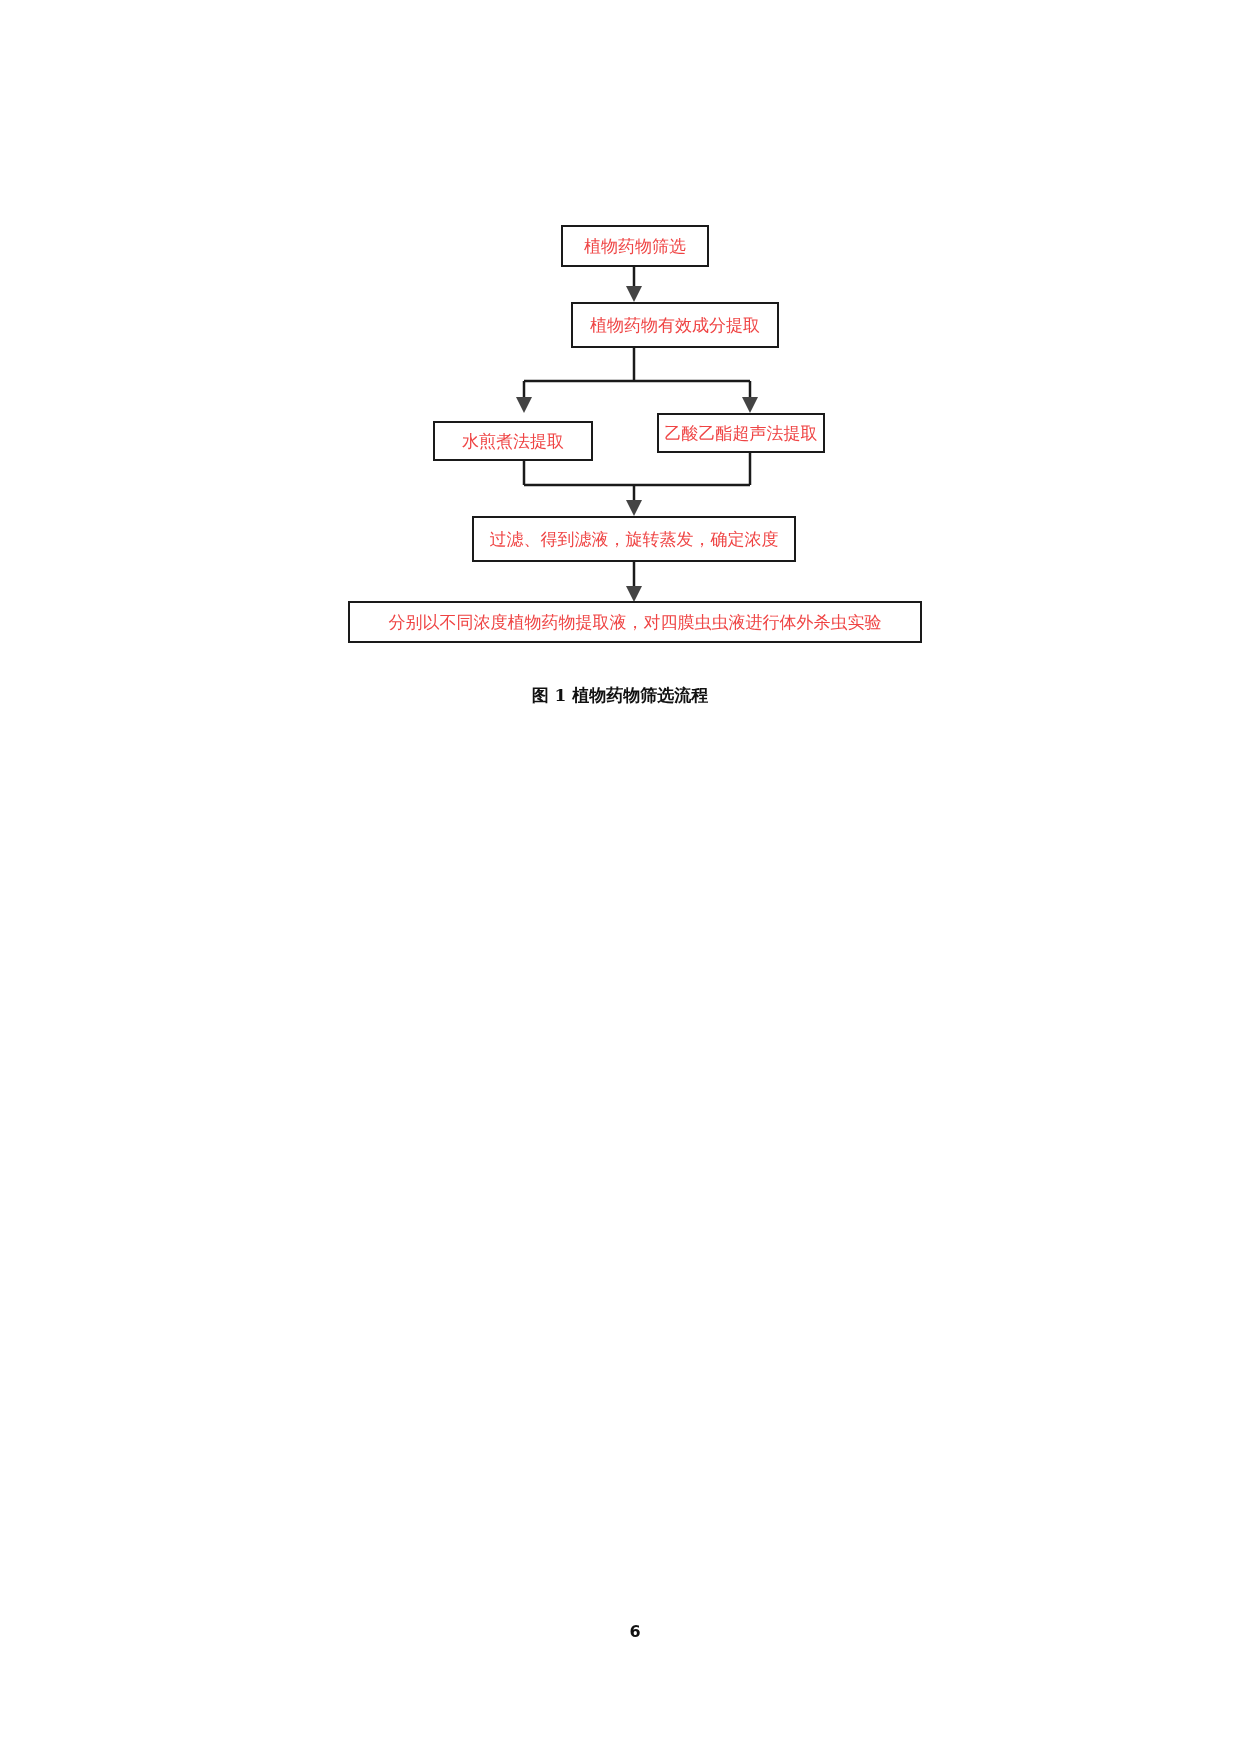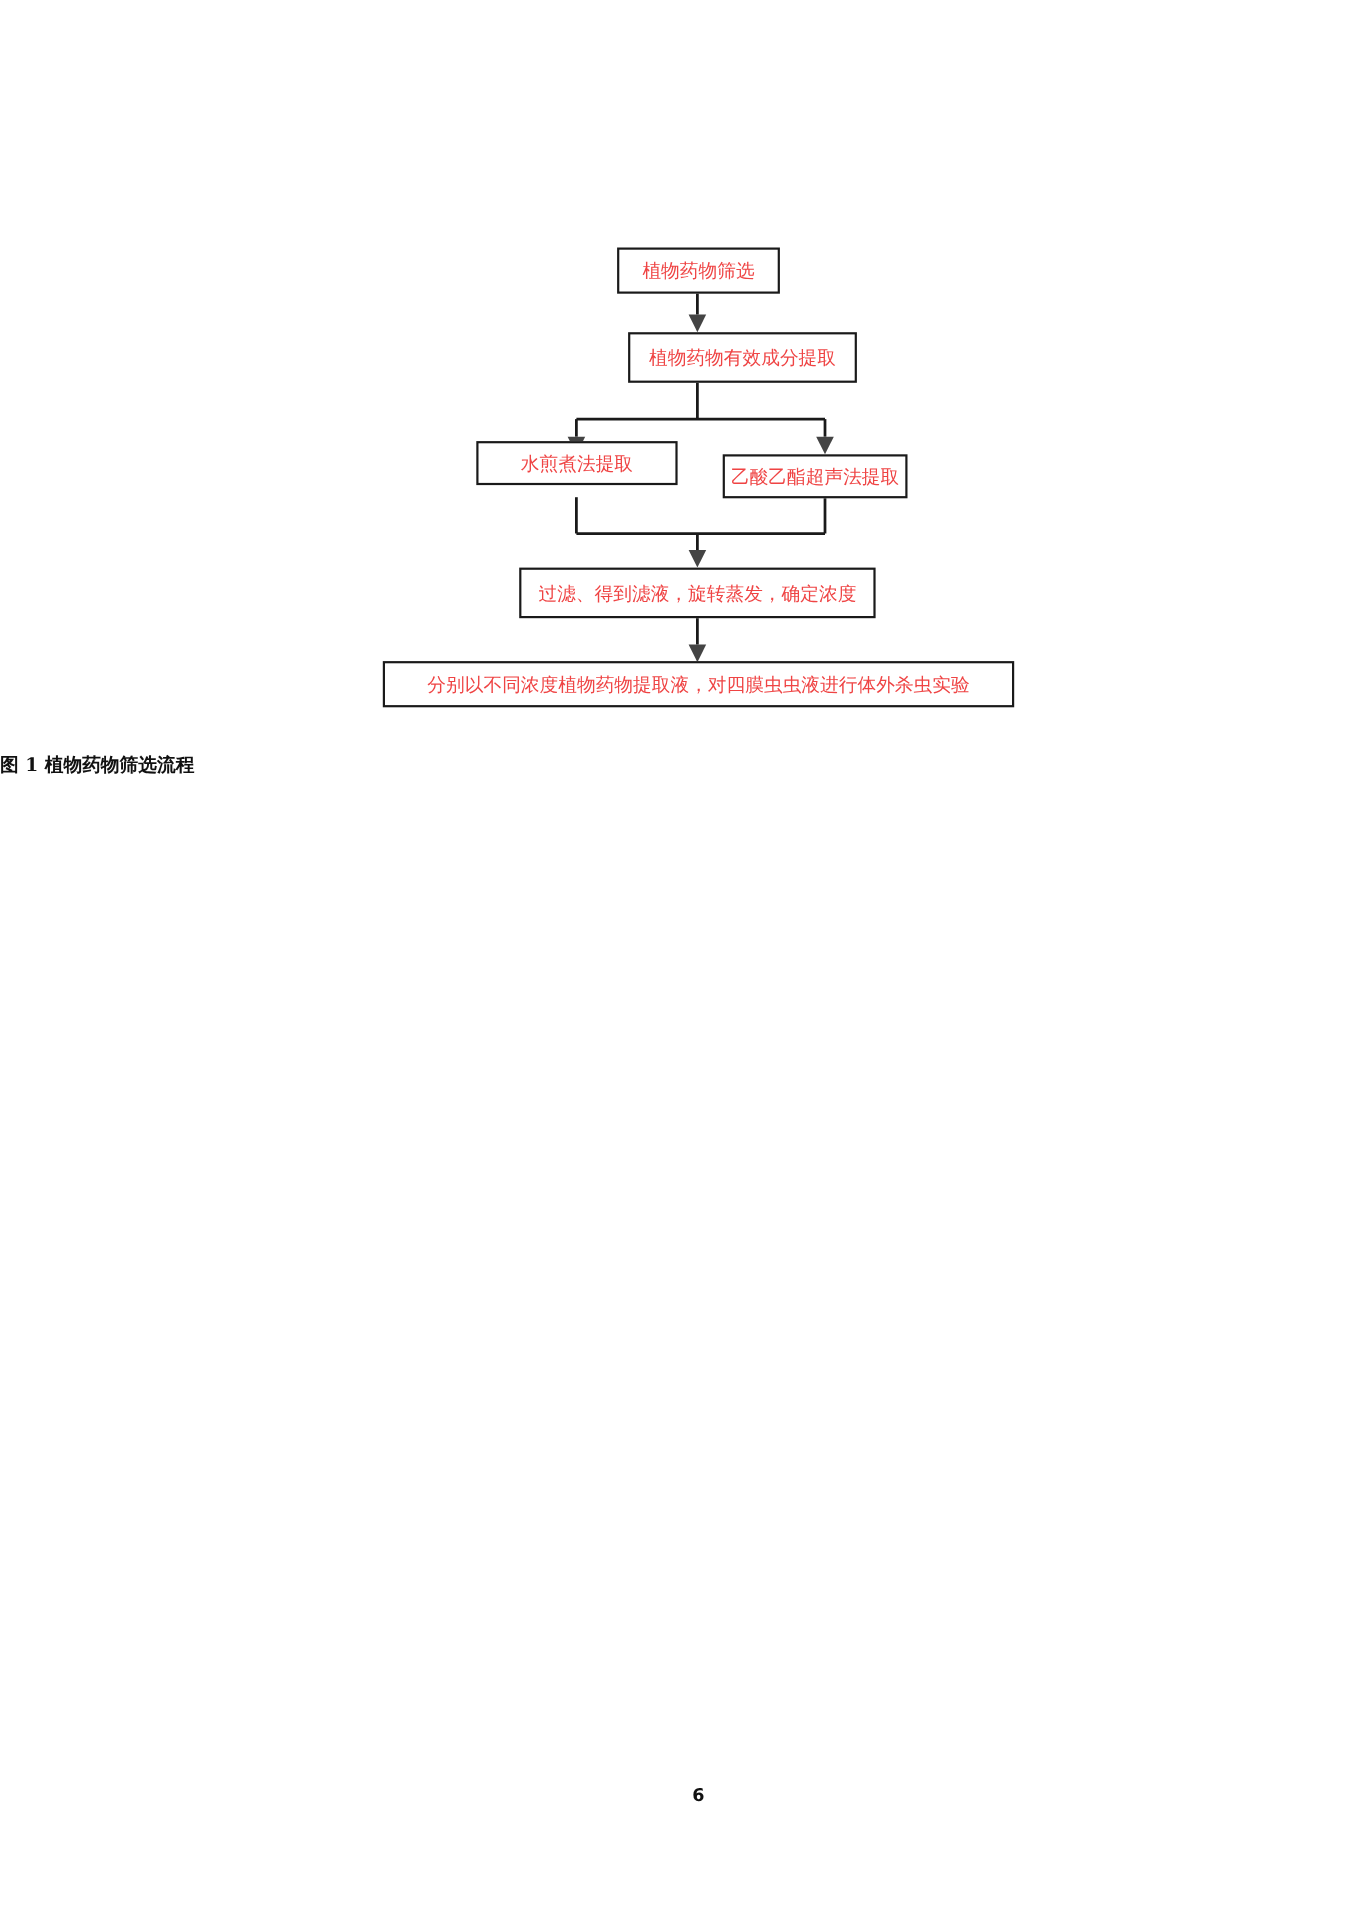--- a/index.html
+++ b/index.html
@@ -3,21 +3,21 @@
 <meta charset="utf-8">
 <style>
   html, body { margin:0; padding:0; background:#ffffff; }
   body { width:1240px; height:1754px; position:relative; overflow:hidden;
          font-family:"DejaVu Sans", sans-serif; color:#111; }
   .page { position:absolute; left:0; top:0; width:1240px; height:1754px; background:#fff; }
   .box { position:absolute; border:2.5px solid #1a1a1a; background:#fff; box-sizing:border-box;
          display:flex; align-items:center; justify-content:center;
          font-family:"DejaVu Sans", sans-serif; font-size:17px; color:#ef4444; white-space:nowrap; }
   svg.lines { position:absolute; left:0; top:0; }
-  .caption { position:absolute; left:0; width:1240px; top:684px; 
+  .caption { position:absolute; left:0; width:1240px; top:684px; text-align:center;
              font-family:"DejaVu Serif", serif; font-weight:bold; font-size:17px; color:#111; }
   .pagenum { position:absolute; left:0; width:1270px; top:1622px; text-align:center;
              font-family:"DejaVu Sans", sans-serif; font-weight:bold; font-size:16px; color:#111; }
 </style>
 </head>
 <body>
 
 <div class="page">
 
   <svg class="lines" width="1240" height="1754">
@@ -58,21 +58,21 @@
   </svg>
 
   <div class="box" style="left:561px; top:225px; width:148px; height:42px;">
     <span>植物药物筛选</span>
   </div>
 
   <div class="box" style="left:531px; top:302px; width:208px; height:46px;margin-left:40px;">
     <span>植物药物有效成分提取</span>
   </div>
 
-  <div class="box" style="left:433px; top:401px; width:183px; height:40px;">
+  <div class="box" style="left:433px; top:421px; width:160px; height:40px;">
     <span>水煎煮法提取</span>
   </div>
 
   <div class="box" style="left:657px; top:413px; width:168px; height:40px;">
     <span>乙酸乙酯超声法提取</span>
   </div>
 
   <div class="box" style="left:472px; top:516px; width:324px; height:46px;text-align:right;">
     <span>过滤、得到滤液，旋转蒸发，确定浓度</span>
   </div>

